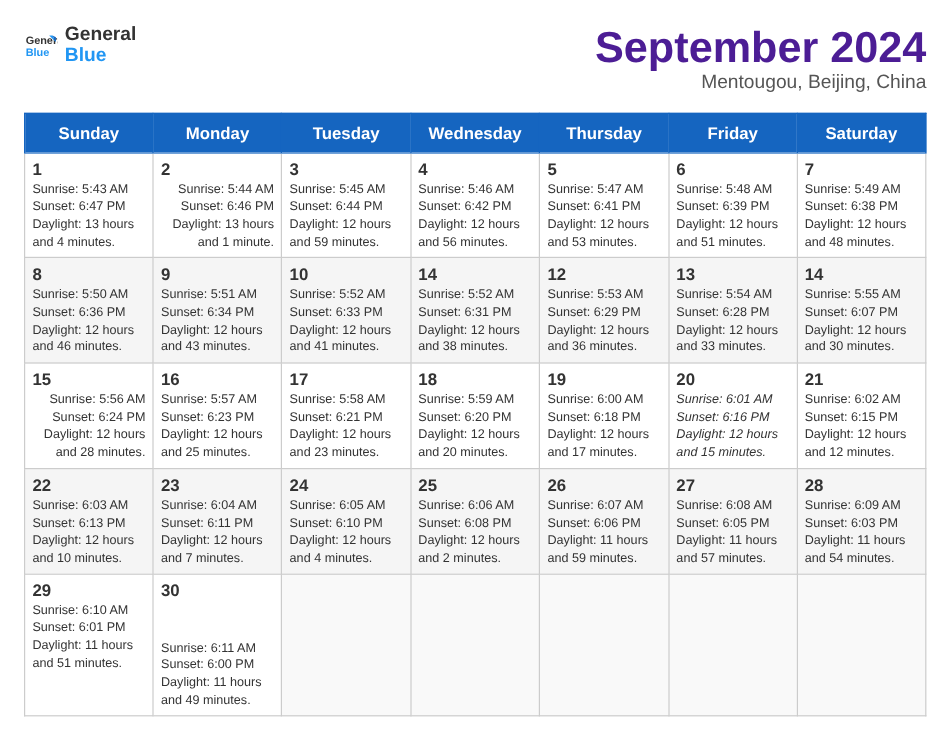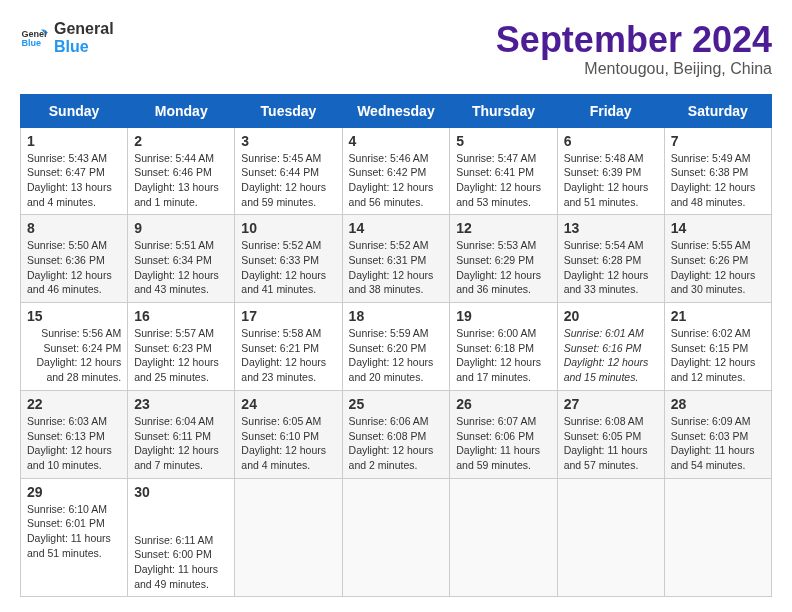--- a/index.html
+++ b/index.html
@@ -118,21 +118,21 @@
   <tr>
         <td>
           <span class="day-num">1</span>
           <div class="day-info" style="white-space: pre-line;">Sunrise: 5:43 AM
 Sunset: 6:47 PM
 Daylight: 13 hours
 and 4 minutes.</div>
         </td>
         <td>
           <span class="day-num">2</span>
-          <div class="day-info" style="white-space: pre-line;">Sunrise: 5:44 AM
+          <div class="day-info" style="white-space: pre-line; text-align: right;">Sunrise: 5:44 AM
 Sunset: 6:46 PM
 Daylight: 13 hours
 and 1 minute.</div>
         </td>
         <td>
           <span class="day-num">3</span>
           <div class="day-info" style="white-space: pre-line;">Sunrise: 5:45 AM
 Sunset: 6:44 PM
 Daylight: 12 hours
 and 59 minutes.</div>
@@ -205,21 +205,21 @@
         <td>
           <span class="day-num">13</span>
           <div class="day-info" style="white-space: pre-line;">Sunrise: 5:54 AM
 Sunset: 6:28 PM
 Daylight: 12 hours
 and 33 minutes.</div>
         </td>
         <td>
           <span class="day-num">14</span>
           <div class="day-info" style="white-space: pre-line;">Sunrise: 5:55 AM
-Sunset: 6:26 PM
+Sunset: 6:07 PM
 Daylight: 12 hours
 and 30 minutes.</div>
         </td>
       </tr>
       <tr>
         <td>
           <span class="day-num">15</span>
           <div class="day-info" style="white-space: pre-line; text-align: right;">Sunrise: 5:56 AM
 Sunset: 6:24 PM
 Daylight: 12 hours

